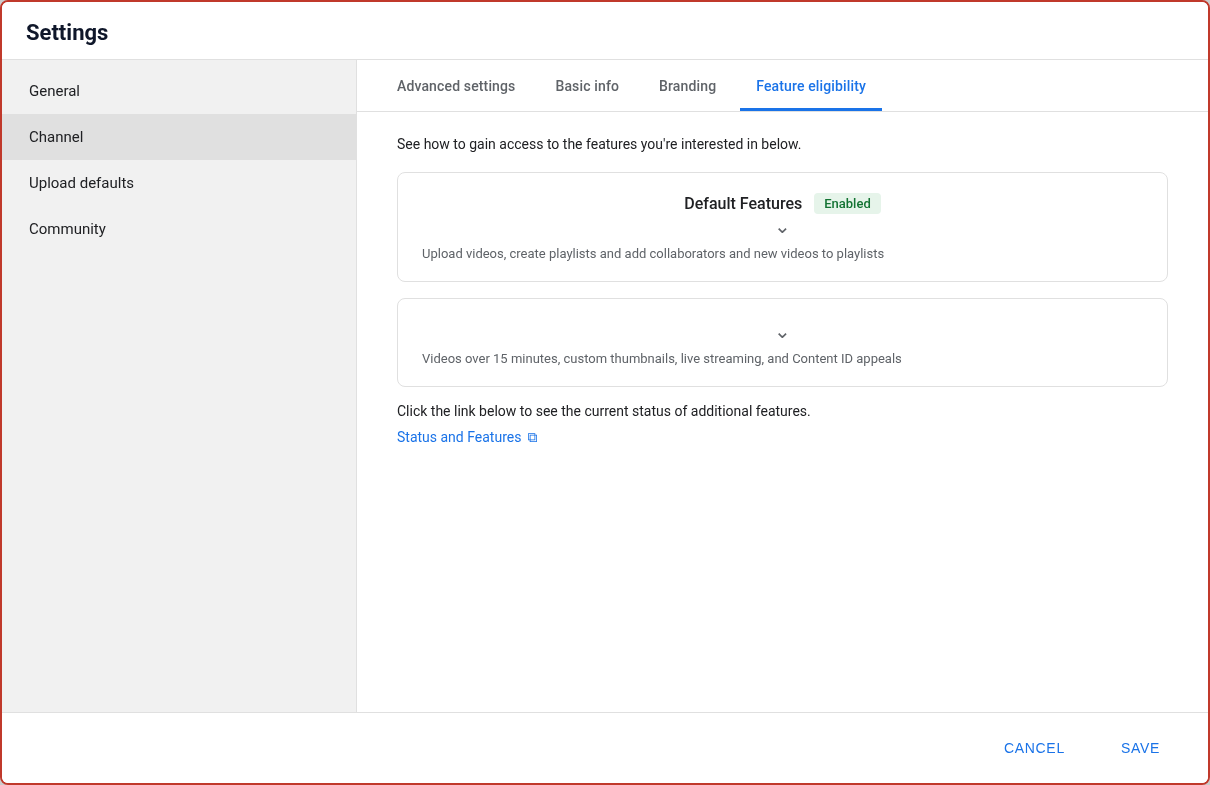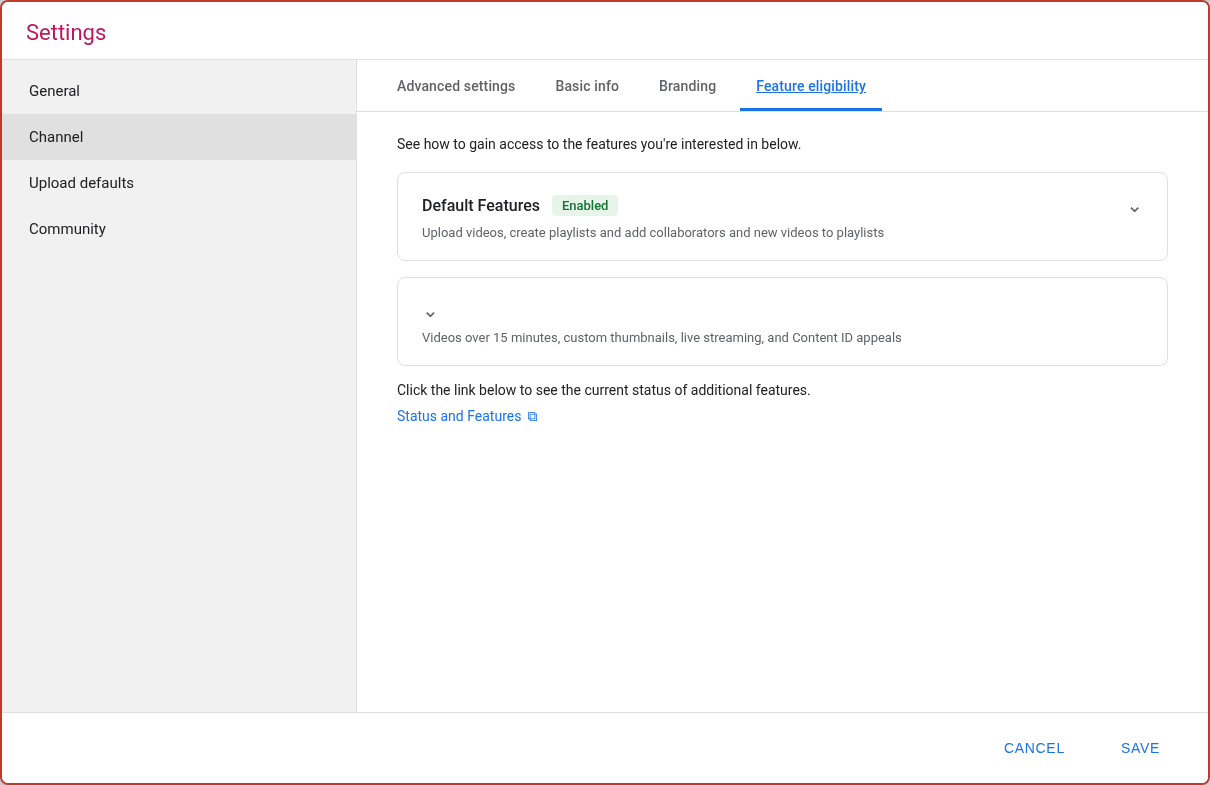--- a/index.html
+++ b/index.html
@@ -27,22 +27,22 @@
       overflow: hidden;
     }
     
     .header {
       padding: 18px 24px 14px 24px;
       border-bottom: 1px solid #e0e0e0;
       background: #fff;
     }
     .header-title {
       font-size: 22px;
-      font-weight: 400;
-      color: #be185d;
+      font-weight: 700;
+      color: #0f172a;
     }
     
     .sidebar {
       width: 355px;
       min-width: 355px;
       background: #f1f1f1;
       border-right: 1px solid #e0e0e0;
       padding-top: 8px;
     }
     .sidebar-item {
@@ -76,21 +76,20 @@
       color: #5f6368;
       cursor: pointer;
       border-bottom: 3px solid transparent;
       margin-right: 8px;
       font-weight: 500;
       letter-spacing: 0.01em;
     }
     .tab.active {
       color: #1a73e8;
       border-bottom: 3px solid #1a73e8;
-      text-decoration: underline;
     }
     
     .content-body {
       flex: 1;
       padding: 24px 40px;
       overflow-y: auto;
       background: #fff;
     }
     .content-desc {
       font-size: 14px;
@@ -102,20 +101,21 @@
       border: 1px solid #e0e0e0;
       border-radius: 8px;
       padding: 20px 24px;
       margin-bottom: 16px;
       background: #fff;
     }
     .feature-card-header {
       display: flex;
       align-items: center;
       justify-content: space-between;
+      flex-direction: column;
     }
     .feature-card-title-row {
       display: flex;
       align-items: center;
       gap: 12px;
     }
     .feature-title {
       font-size: 16px;
       font-weight: 500;
       color: #202124;

